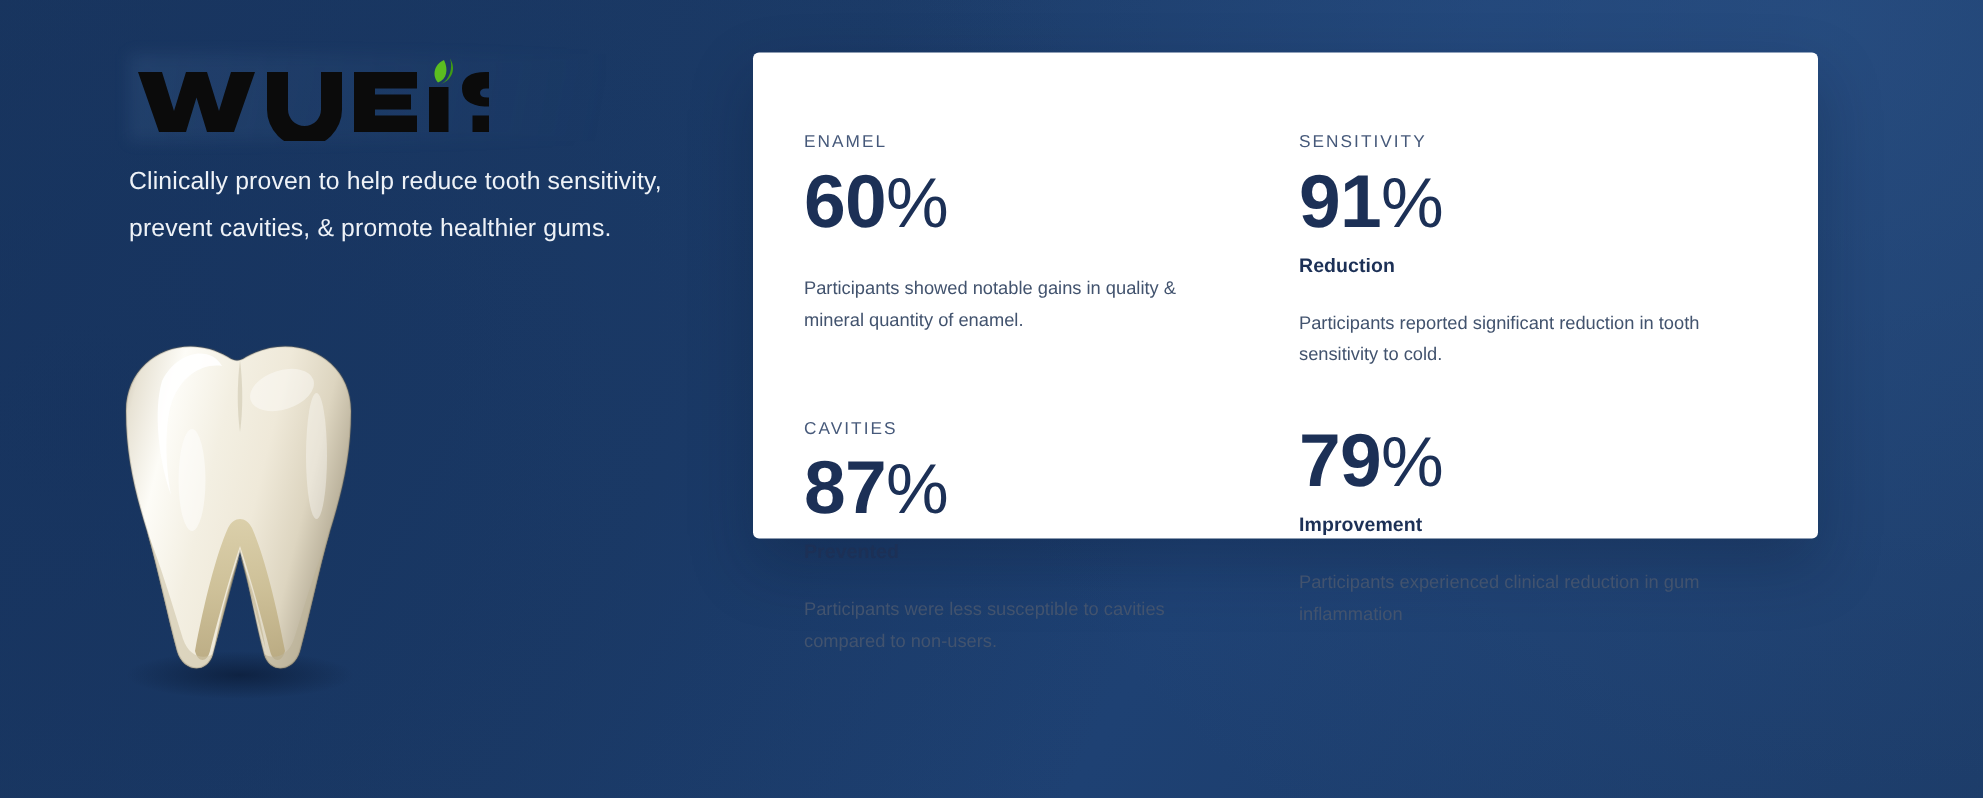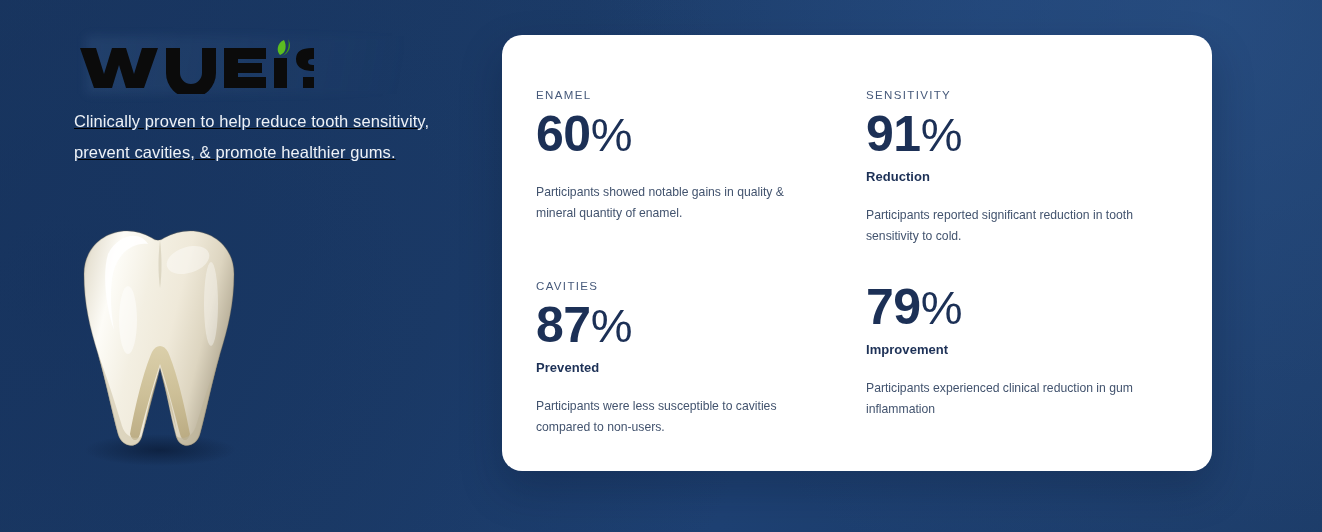--- a/index.html
+++ b/index.html
@@ -33,24 +33,23 @@
     width: 318px;
     height: 58px;
     background: linear-gradient(100deg, rgba(120,160,205,0.10), rgba(120,160,205,0.035) 60%, rgba(120,160,205,0.0));
     filter: blur(5px);
     pointer-events: none;
   }
 
   
   .left-col {
     position: absolute;
-    left: 74px;
+    left: 86px;
     top: 34px;
     width: 392px;
-    text-decoration: underline;
   }
 
   .brand-logo {
     position: relative;
     height: 62px;
     display: block;
   }
   .brand-logo svg { display: block; }
 
   .tagline {
@@ -70,23 +69,23 @@
     height: 260px;
   }
   .tooth-wrap svg { display: block; }
 
   
   .stats-card {
     position: absolute;
     left: 502px;
     top: 35px;
     width: 710px;
-    height: 436px;
+    height: 324px;
     background: #ffffff;
-    border-radius: 20px;
+    border-radius: 4px;
     box-shadow: 0 18px 42px rgba(6,20,44,0.26);
     box-sizing: border-box;
     padding: 53px 56px 0 34px;
   }
 
   .stats-grid {
     display: grid;
     grid-template-columns: 1fr 1fr;
     column-gap: 40px;
     row-gap: 32px;

